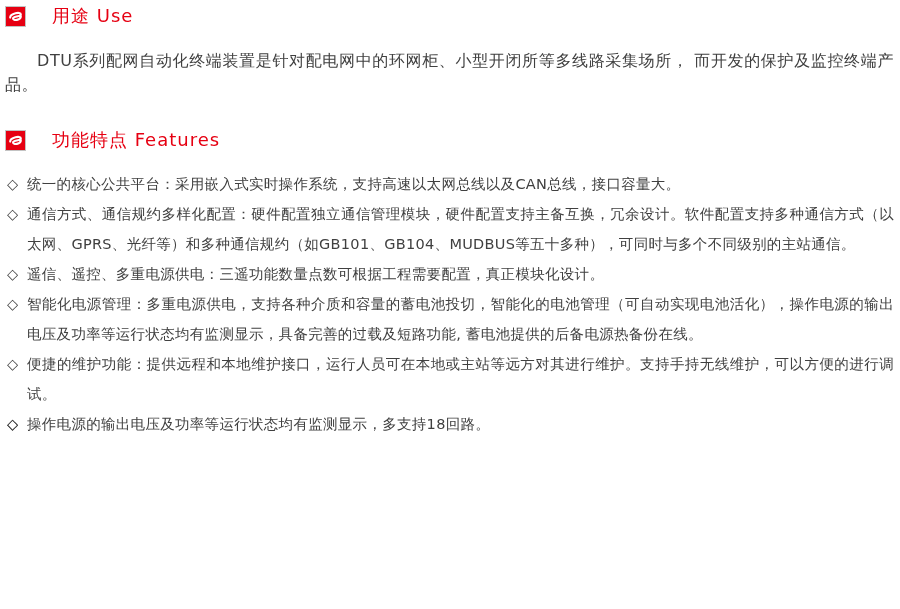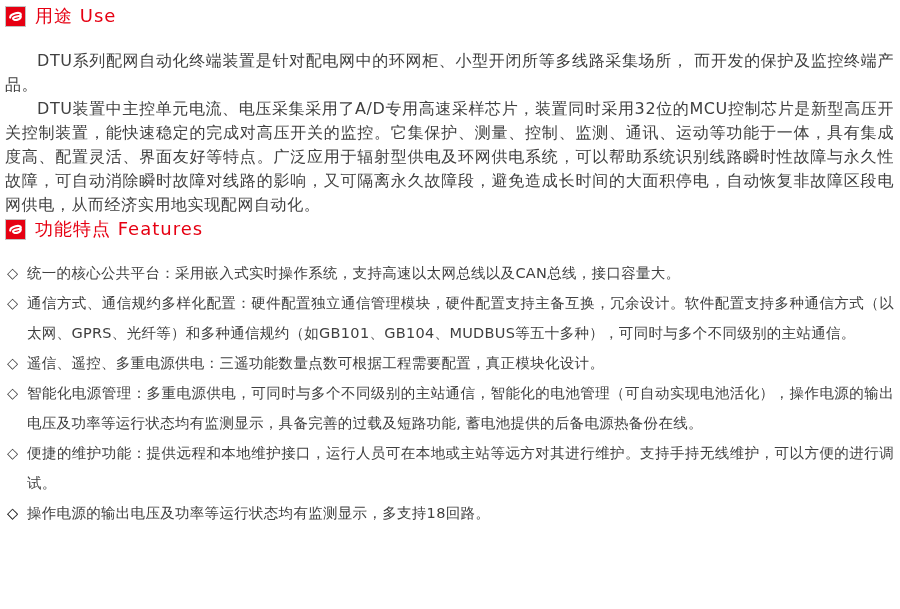--- a/index.html
+++ b/index.html
@@ -12,21 +12,21 @@
     width: 900px;
     height: 609px;
     box-sizing: border-box;
     padding: 4px 4px 0 4px;
     overflow: hidden;
     background: #ffffff;
   }
   .sec-header {
     display: flex;
     align-items: center;
-    gap: 9px;
+    gap: 26px;
     margin: 0 0 0 1px;
     height: 24px;
   }
   .logo-box {
     width: 21px;
     height: 21px;
     flex: 0 0 auto;
     background: #e60012;
     border: 1px solid #c3c3c3;
     box-sizing: border-box;
@@ -47,21 +47,21 @@
     margin: 0;
     padding: 0 2px 0 1px;
     font-size: 16px;
     line-height: 24px;
     color: #404040;
     text-align: justify;
     text-indent: 2em;
     letter-spacing: 0.6px;
   }
   .use-body { margin-top: 21px; }
-  .features-header { }
+  .features-header { margin-top: 31px; }
   .feature-list {
     list-style: none;
     margin: 17px 0 0 0;
     padding: 0 2px 0 2px;
   }
   .feature-list li {
     position: relative;
     padding-left: 21px;
     font-size: 14.5px;
     line-height: 30px;
@@ -84,21 +84,20 @@
   <section>
     <div class="sec-header">
       <span class="logo-box">
         <svg width="17" height="17" viewBox="0 0 24 24" aria-hidden="true">
           <path d="M4.5 13.5 C4.5 7.5, 19.5 4.5, 19.5 9 C19.5 12.5, 8.5 11.5, 8.5 14.5 C8.5 19, 19.5 17, 19.5 11.5" stroke="#ffffff" stroke-width="3" fill="none" stroke-linecap="round"></path>
         </svg>
       </span>
       <h2 class="sec-title">用途 Use</h2>
     </div>
     <p class="body-text use-body">DTU系列配网自动化终端装置是针对配电网中的环网柜、小型开闭所等多线路采集场所， 而开发的保护及监控终端产品。</p>
-    <p class="body-text">DTU装置中主控单元电流、电压采集采用了A/D专用高速采样芯片，装置同时采用32位的MCU控制芯片是新型高压开关控制装置，能快速稳定的完成对高压开关的监控。它集保护、测量、控制、监测、通讯、运动等功能于一体，具有集成度高、配置灵活、界面友好等特点。广泛应用于辐射型供电及环网供电系统，可以帮助系统识别线路瞬时性故障与永久性故障，可自动消除瞬时故障对线路的影响，又可隔离永久故障段，避免造成长时间的大面积停电，自动恢复非故障区段电网供电，从而经济实用地实现配网自动化。</p>
   </section>
 
   <section>
     <div class="sec-header features-header">
       <span class="logo-box">
         <svg width="17" height="17" viewBox="0 0 24 24" aria-hidden="true">
           <path d="M4.5 13.5 C4.5 7.5, 19.5 4.5, 19.5 9 C19.5 12.5, 8.5 11.5, 8.5 14.5 C8.5 19, 19.5 17, 19.5 11.5" stroke="#ffffff" stroke-width="3" fill="none" stroke-linecap="round"></path>
         </svg>
       </span>
       <h2 class="sec-title">功能特点 Features</h2>
@@ -112,21 +111,21 @@
       <li>
         <span class="bullet-marker">◇</span>
         <span>通信方式、通信规约多样化配置：硬件配置独立通信管理模块，硬件配置支持主备互换，冗余设计。软件配置支持多种通信方式（以太网、GPRS、光纤等）和多种通信规约（如GB101、GB104、MUDBUS等五十多种），可同时与多个不同级别的主站通信。</span>
       </li>
       <li>
         <span class="bullet-marker">◇</span>
         <span>遥信、遥控、多重电源供电：三遥功能数量点数可根据工程需要配置，真正模块化设计。</span>
       </li>
       <li>
         <span class="bullet-marker">◇</span>
-        <span>智能化电源管理：多重电源供电，可同时与多个不同级别的主站通信，智能化的电池管理（可自动实现电池活化），操作电源的输出电压及功率等运行状态均有监测显示，具备完善的过载及短路功能, 蓄电池提供的后备电源热备份在线。</span>
+        <span>智能化电源管理：多重电源供电，支持各种介质和容量的蓄电池投切，智能化的电池管理（可自动实现电池活化），操作电源的输出电压及功率等运行状态均有监测显示，具备完善的过载及短路功能, 蓄电池提供的后备电源热备份在线。</span>
       </li>
       <li>
         <span class="bullet-marker">◇</span>
         <span>便捷的维护功能：提供远程和本地维护接口，运行人员可在本地或主站等远方对其进行维护。支持手持无线维护，可以方便的进行调试。</span>
       </li>
       <li>
         <span class="bullet-marker">◇</span>
       </li>
       <li>
         <span class="bullet-marker">◇</span>

